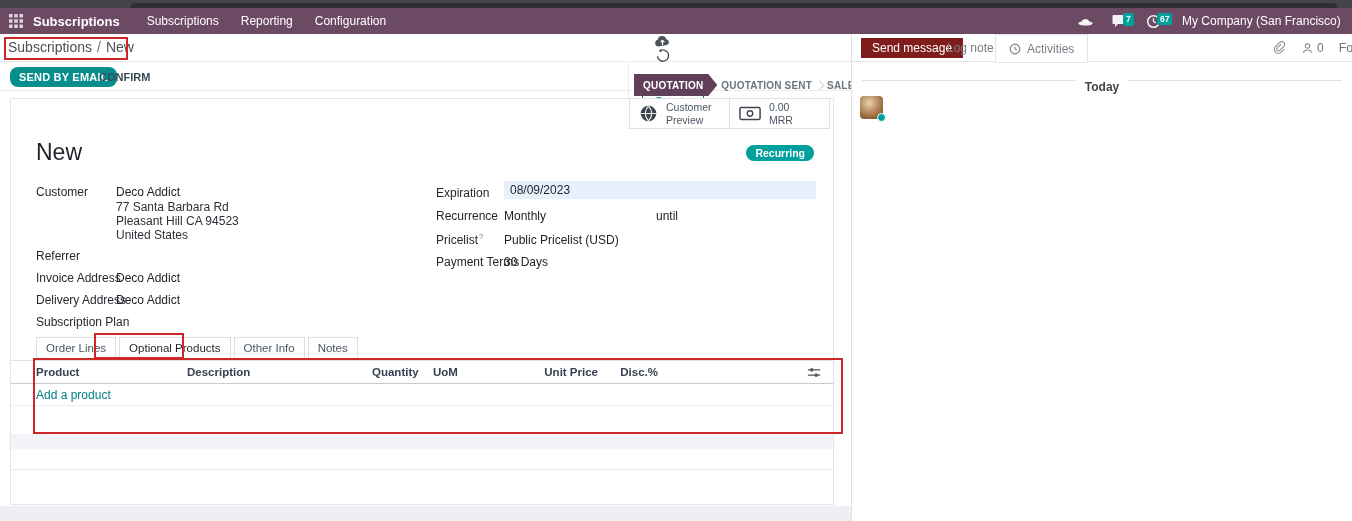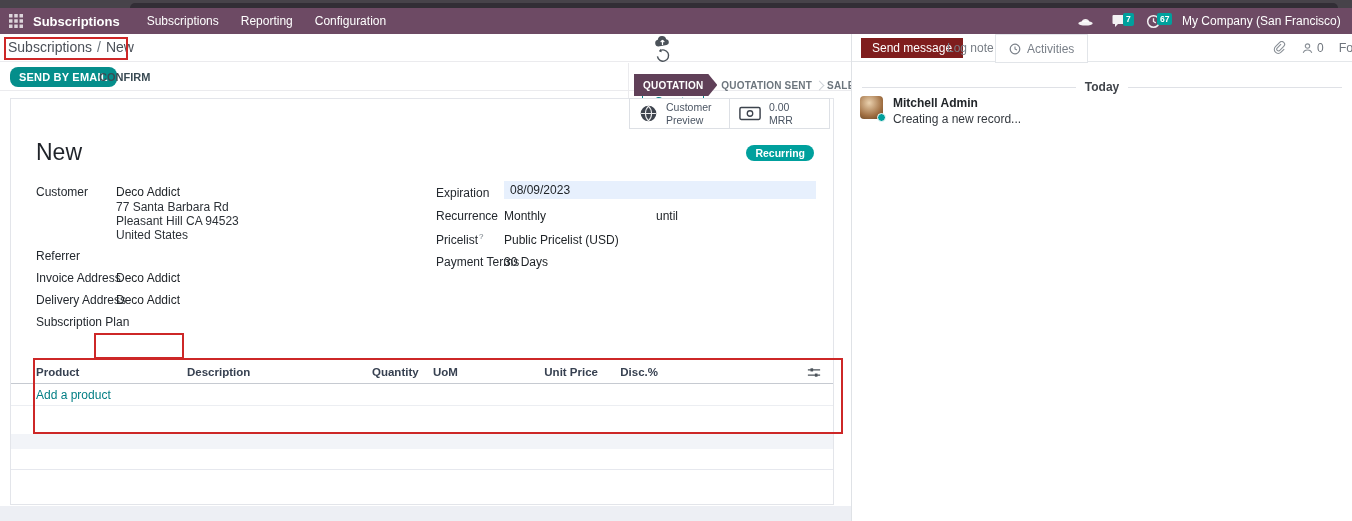--- a/index.html
+++ b/index.html
@@ -112,21 +112,21 @@
   .chat-head { position:relative; height:28px; border-bottom:1px solid #e4e7ea; }
   .send-msg-btn { position:absolute; left:9px; top:4px; background:#7f1d1d; color:#fff; font-size:12px; padding:3px 11px; border-radius:0; cursor:pointer; }
   .log-note-btn { position:absolute; left:95px; top:7px; color:#777d85; font-size:12px; cursor:pointer; }
   .activities-btn {
     position:absolute; left:143px; top:0; height:29px; border:1px solid #e2e5e9; background:#fff;
     display:flex; align-items:center; gap:6px; padding:0 13px; color:#7a8089; font-size:12px; cursor:pointer;
   }
   .chat-icons { position:absolute; left:420px; top:0; height:28px; display:flex; align-items:center; gap:15px; white-space:nowrap; }
   .follower-group { display:flex; align-items:center; gap:3px; font-size:12px; color:#6f757d; cursor:pointer; }
   .follow-label { font-size:12.5px; color:#6f757d; cursor:pointer; }
-  .today-divider { position:absolute; left:10px; top:46px; width:480px; display:flex; align-items:center; gap:9px; }
+  .today-divider { position:absolute; left:10px; top:46px; width:480px; display:flex; align-items:flex-start; gap:9px; }
   .today-divider .line { flex:1; height:1px; background:#dfe1e6; }
   .today-label { font-size:12px; font-weight:700; color:#40444a; }
   .message { position:absolute; left:8px; top:62px; display:flex; gap:10px; }
   .msg-avatar { position:relative; width:23px; height:23px; border-radius:4px; flex:none;
     background:radial-gradient(circle at 40% 30%, #ead1ae, #a06f42 62%, #5f4023); }
   .status-dot { position:absolute; right:-3px; bottom:-3px; width:9px; height:9px; border-radius:50%; background:#00A09D; border:1.5px solid #fff; }
   .msg-author { font-size:12px; font-weight:700; color:#212529; }
   .msg-text { font-size:12px; color:#33383e; margin-top:2px; }
   svg { display:block; }
 </style>
@@ -274,20 +274,23 @@
     <span class="fld lbl" style="left:425px; top:87px;">Expiration</span>
     <span class="exp-box">08/09/2023</span>
     <span class="fld lbl" style="left:425px; top:110px;">Recurrence</span>
     <span class="fld val" style="left:493px; top:110px;">Monthly</span>
     <span class="fld" style="left:645px; top:110px;">until</span>
     <span class="fld lbl" style="left:425px; top:133px;"><span>Pricelist</span><span class="sup-help">?</span></span>
     <span class="fld val" style="left:493px; top:134px;">Public Pricelist (USD)</span>
     <span class="fld lbl" style="left:425px; top:156px;">Payment Terms</span>
     <span class="fld val" style="left:493px; top:156px;">30 Days</span>
 
+    <div class="tabs">
+      <span class="tab">Order Lines</span><span class="tab active">Optional Products</span><span class="tab">Other Info</span><span class="tab">Notes</span>
+    </div>
 
     <div class="table-head">
       <span class="th th-product">Product</span>
       <span class="th th-desc">Description</span>
       <span class="th th-qty">Quantity</span>
       <span class="th th-uom">UoM</span>
       <span class="th th-price">Unit Price</span>
       <span class="th th-disc">Disc.%</span>
       <span class="th-spacer"></span>
       <span class="th-gear">
@@ -339,24 +342,20 @@
     </div>
     <div class="today-divider">
       <span class="line"></span>
       <span class="today-label">Today</span>
       <span class="line"></span>
     </div>
     <div class="message">
       <span class="msg-avatar">
         <span class="status-dot"></span>
       </span>
-      <span>
-        <div class="msg-author">Mitchell Admin</div>
-        <div class="msg-text">Creating a new record...</div>
-      </span>
     </div>
   </aside>
 
   <div class="anno anno-breadcrumb"></div>
   <div class="anno anno-tab"></div>
   <div class="anno anno-table"></div>
 
 </div>
 
 </body></html>

